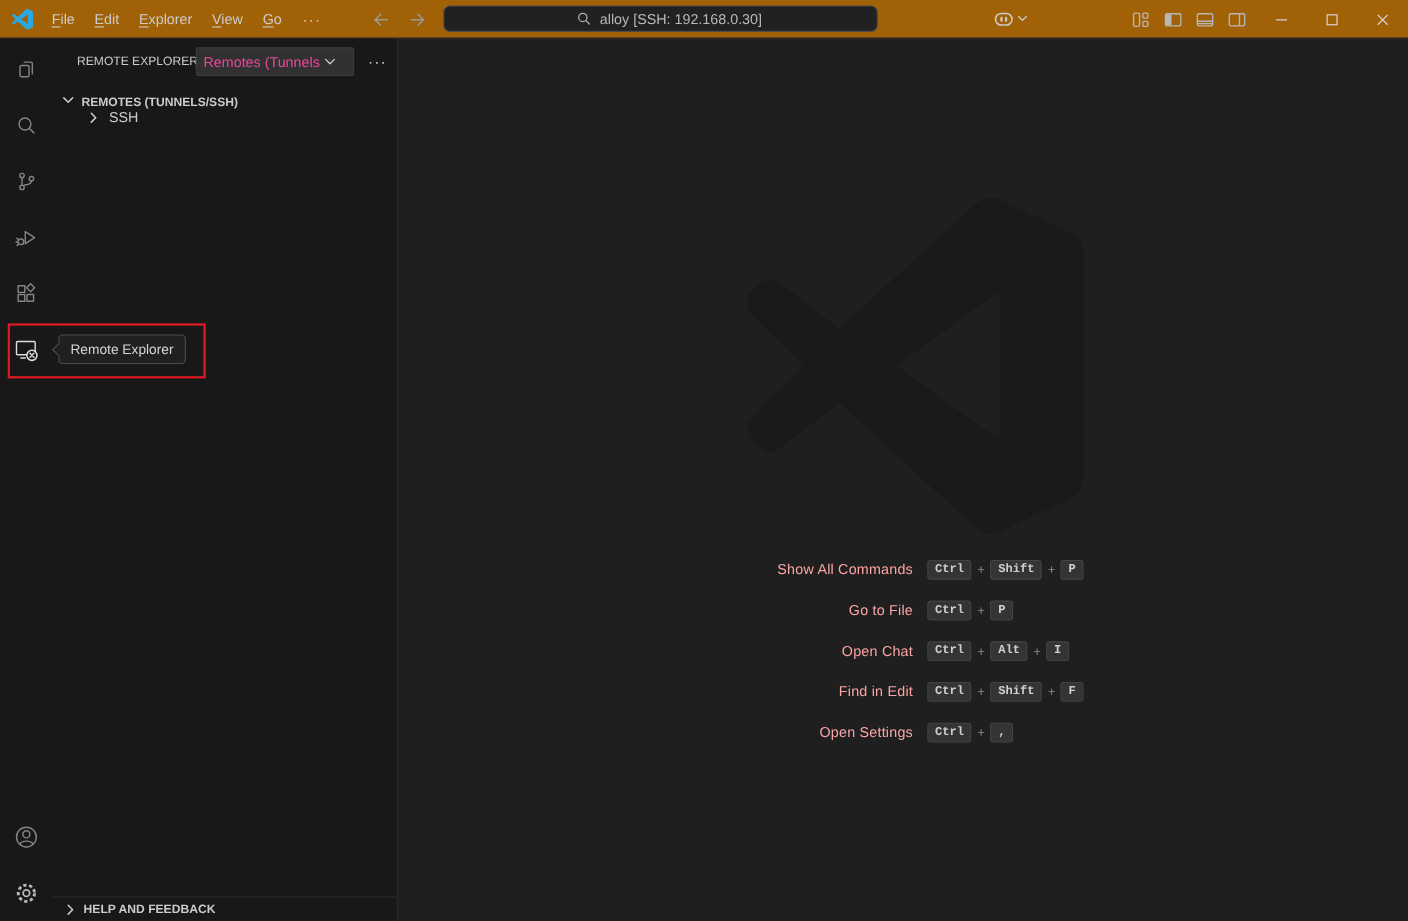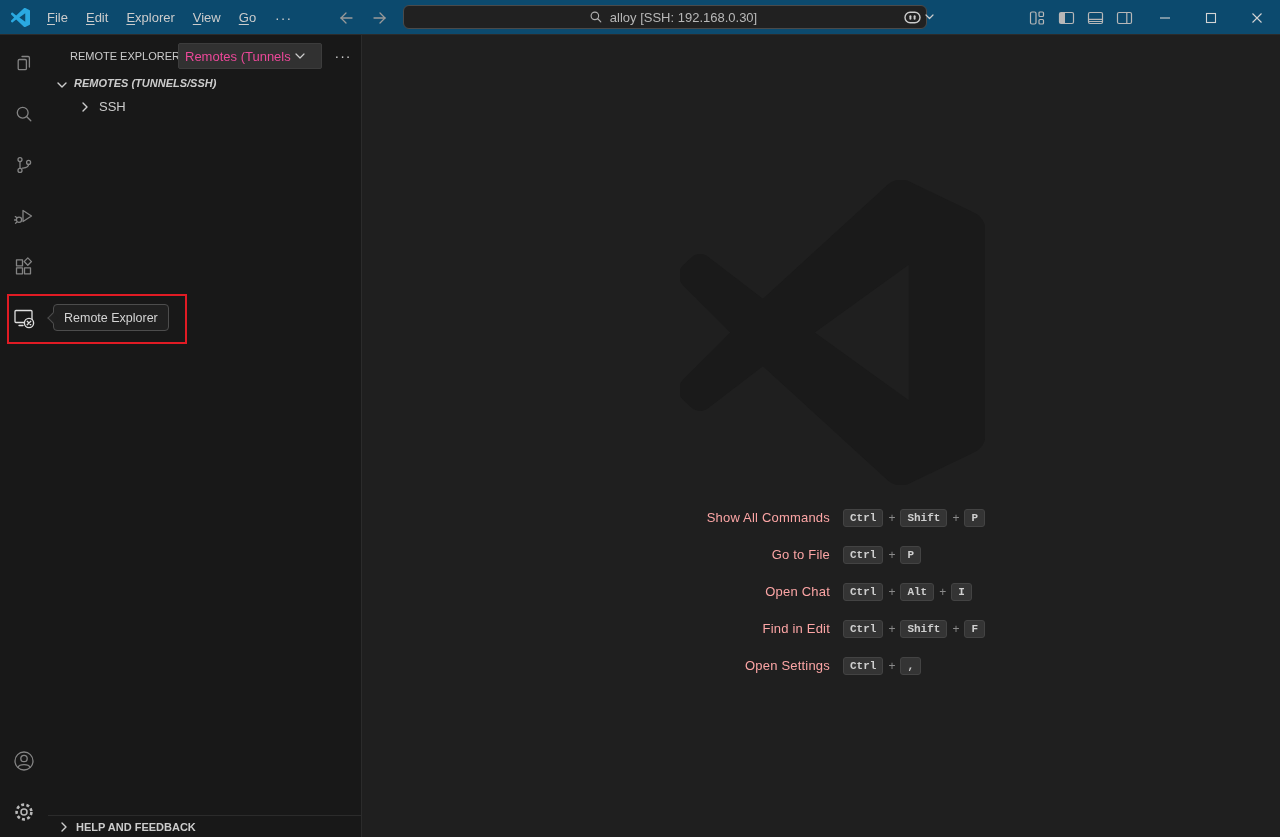--- a/index.html
+++ b/index.html
@@ -2,30 +2,30 @@
 <html><head>
 <meta charset="utf-8">
 <style>
   * { margin:0; padding:0; box-sizing:border-box; }
   html,body { width:1280px; height:837px; overflow:hidden; background:#1f1f1f;
     font-family:"Liberation Sans", sans-serif; }
   .window { position:relative; width:1280px; height:837px; background:#1f1f1f; }
 
   
   .titlebar { position:absolute; top:0; left:0; width:1280px; height:35px;
-    background:#0c4a6e; border-bottom:1px solid #2b2b2b; color:#cccccc; }
+    background:#a16207; border-bottom:1px solid #2b2b2b; color:#cccccc; }
   .tb-logo { position:absolute; left:11px; top:8px; width:19px; height:19px; }
   .menubar { position:absolute; left:38px; top:0; height:35px; display:flex; align-items:center; }
   .menu-item { display:inline-block; padding:0 9px; font-size:13px; color:#cccccc;
     line-height:35px; cursor:default; }
   .menu-item::first-letter { text-decoration:underline; text-underline-offset:2px; }
   .menu-more { padding:0 10px; font-size:14px; color:#cccccc; letter-spacing:1px; }
   .nav-arrows { position:absolute; left:336px; top:0; height:35px; display:flex; align-items:center; gap:14px; }
   .nav-btn { width:20px; height:20px; display:flex; align-items:center; justify-content:center; }
-  .command-center { position:absolute; left:403px; top:5px; width:524px; height:24px;
+  .command-center { position:absolute; left:403px; top:5px; width:395px; height:24px;
     background:#212121; border:1px solid #4a4a4a; border-radius:6px;
     display:flex; align-items:center; justify-content:center; gap:7px;
     color:#b8b8b8; font-size:13px;padding-left:16px; }
   .copilot { position:absolute; left:903px; top:5px; height:24px; display:flex; align-items:center; gap:3px; }
   .layout-controls { position:absolute; left:1028px; top:0; height:35px; display:flex; align-items:center; gap:11px; }
   .layout-btn { width:18px; height:18px; display:flex; align-items:center; justify-content:center; }
   .window-controls { position:absolute; right:0; top:0; height:35px; display:flex; }
   .wc-btn { width:46px; height:35px; display:flex; align-items:center; justify-content:center; }
 
   
@@ -40,22 +40,22 @@
   .sidebar { position:relative; width:314px; background:#181818; border-right:1px solid #2b2b2b; }
   .sb-header { position:absolute; top:8px; left:0; width:100%; height:26px; display:flex; align-items:center; }
   .sb-title { position:absolute; left:22px; font-size:11px; color:#cccccc; white-space:nowrap; }
   .sb-select { position:absolute; left:130px; width:144px; height:26px; background:#313131;
     border:1px solid #3c3c3c; border-radius:2px; color:#ec4899; font-size:13px;
     display:flex; align-items:center; padding:0 6px; white-space:nowrap; overflow:hidden; }
   .sb-select .chev { margin-left:4px; flex:0 0 auto; }
   .sb-more { position:absolute; left:284px; width:22px; height:22px; color:#cccccc; font-size:14px;
     display:flex; align-items:center; justify-content:center; letter-spacing:1px; }
   .tree { position:absolute; top:42px; left:0; width:100%; }
-  .tree-section { height:22px; display:flex; align-items:flex-start; color:#cccccc;
-    font-size:11px; font-weight:bold; padding-left:6px; gap:4px;font-style:italic; }
+  .tree-section { height:22px; display:flex; align-items:flex-end; color:#cccccc;
+    font-size:11px; font-weight:bold; padding-left:6px; gap:4px; }
   .tree-item { height:22px; display:flex; color:#cccccc;
     font-size:13px; padding-left:29px; gap:6px; }
   .sb-bottom { position:absolute; bottom:0; left:0; width:100%; height:22px;
     border-top:1px solid #2b2b2b; display:flex; align-items:center; gap:4px; padding-left:8px;
     color:#cccccc; font-size:11px; font-weight:bold; }
 
   
   .editor { position:relative; flex:1; background:#1f1f1f; }
   .watermark { position:absolute; left:318px; top:145px; width:305px; height:305px; }
   .shortcuts { position:absolute; top:464px; left:0; width:100%; display:flex;

